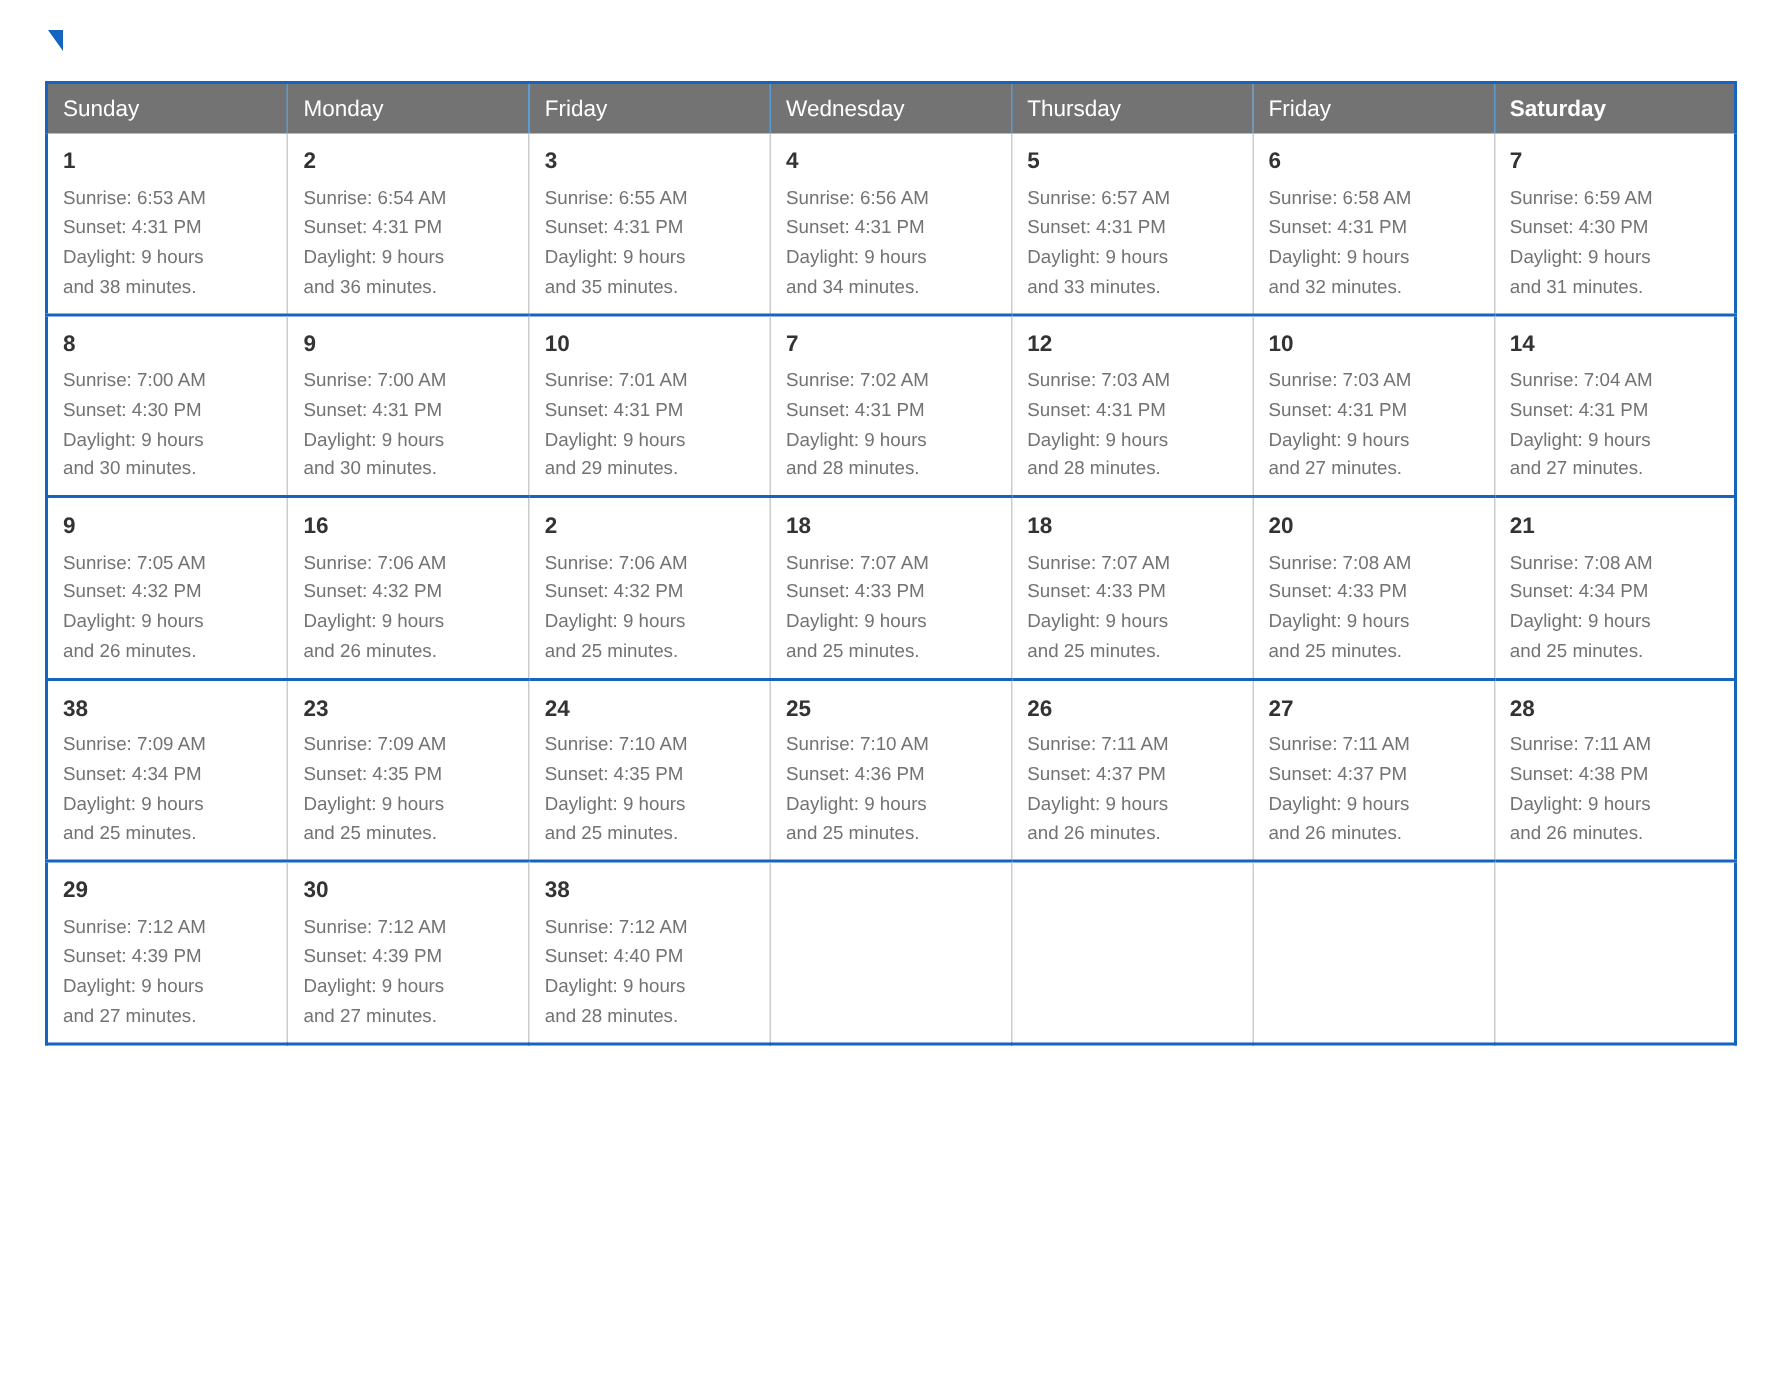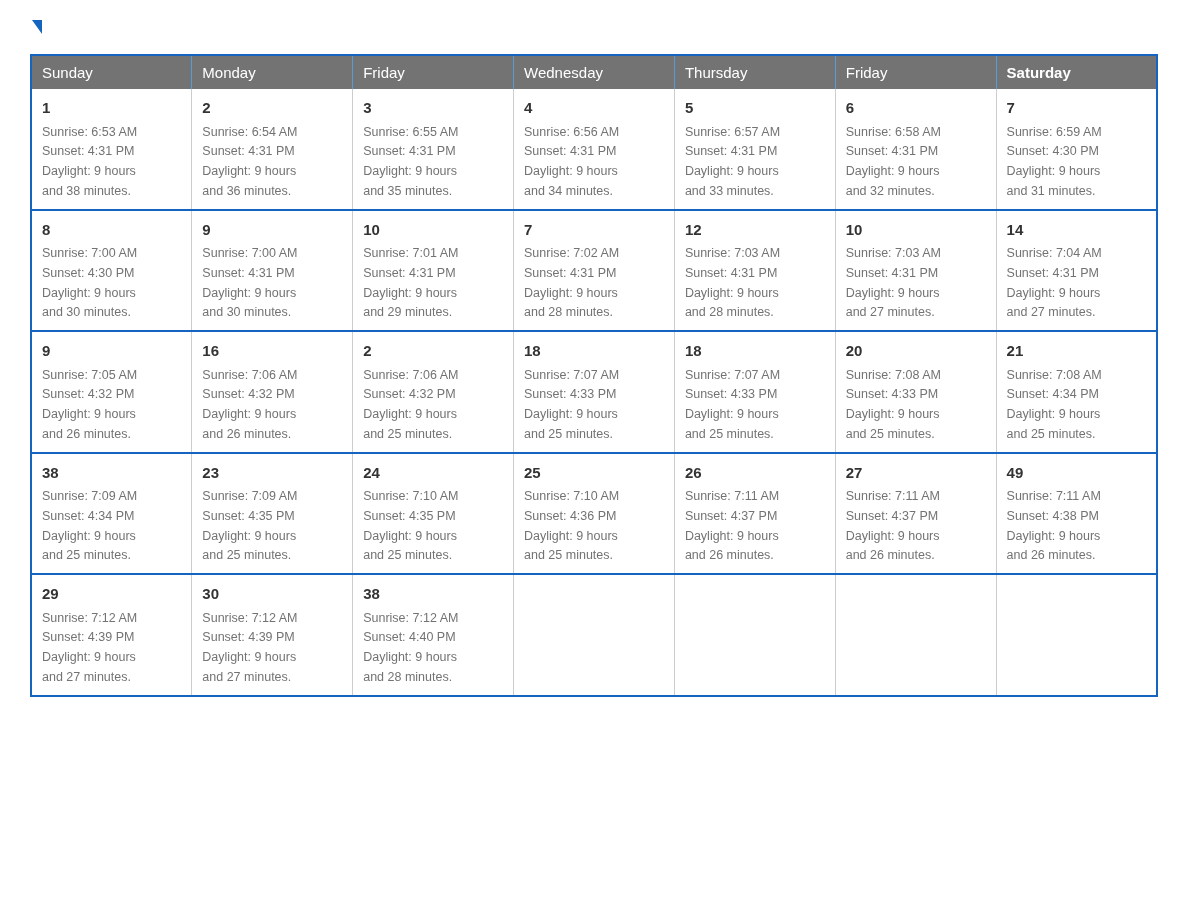--- a/index.html
+++ b/index.html
@@ -379,21 +379,21 @@
         <td>
           <span class="day-number">27</span>
           <span class="day-info">
             Sunrise: 7:11 AM<br>
             Sunset: 4:37 PM<br>
             Daylight: 9 hours<br>
             and 26 minutes.
           </span>
         </td>
         <td>
-          <span class="day-number">49</span>
+          <span class="day-number">28</span>
           <span class="day-info">
             Sunrise: 7:11 AM<br>
             Sunset: 4:38 PM<br>
             Daylight: 9 hours<br>
             and 26 minutes.
           </span>
         </td>
       </tr>
       <tr>
         <td>

